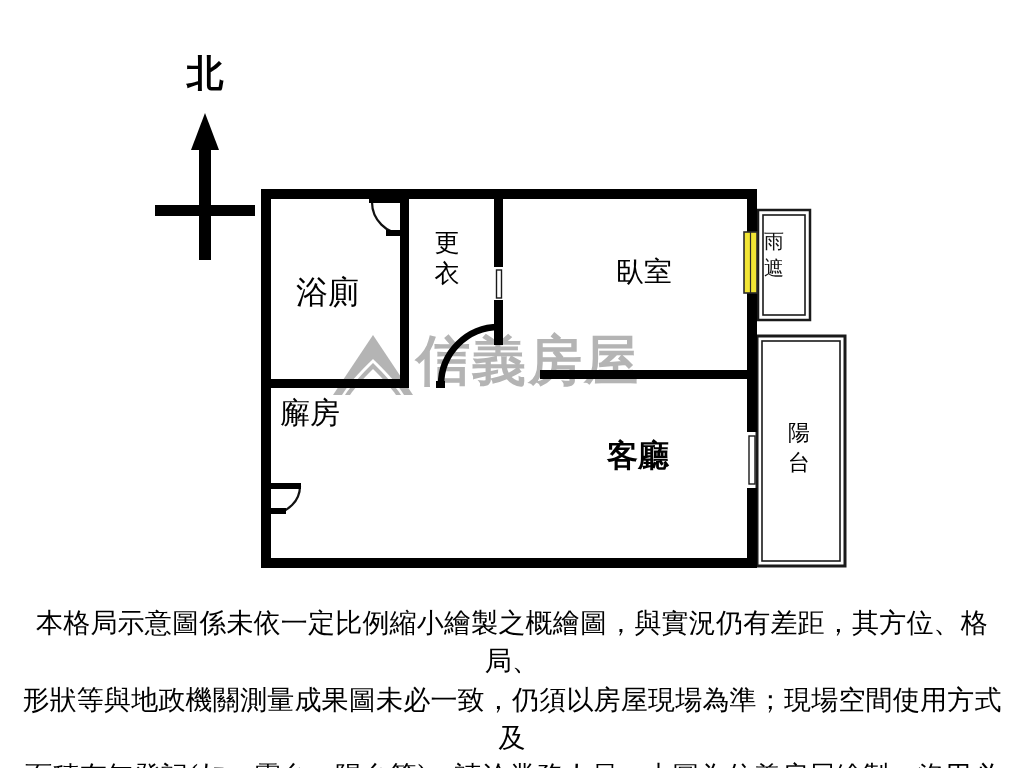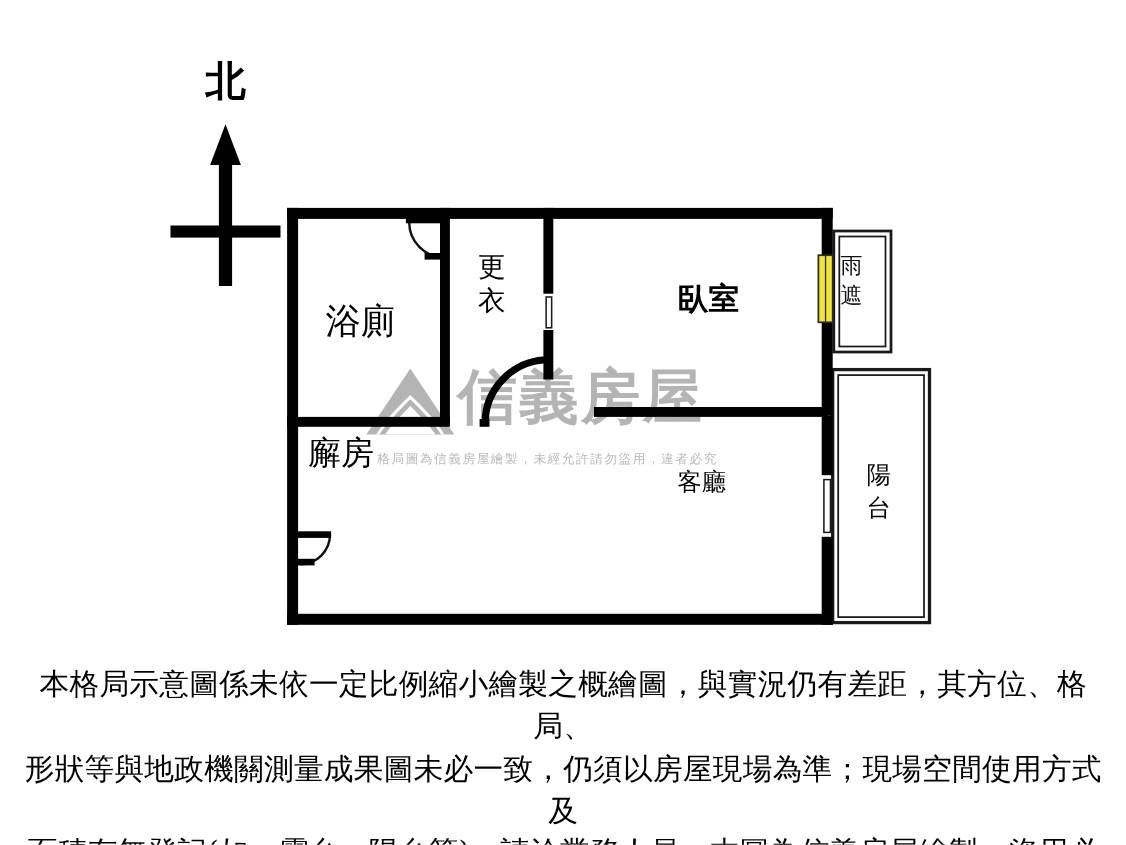--- a/index.html
+++ b/index.html
@@ -53,23 +53,23 @@
     font-family: "DejaVu Serif", "Liberation Serif", serif;
     color: #000;
     line-height: 1.02;
     text-align: center;
     white-space: pre-line;
     font-weight: 400;
     z-index: 6;
   }
   #label-bath   { left: 282px; top: 276px; width: 92px;  font-size: 32px; }
   #label-closet { left: 420px; top: 228px; width: 54px;  font-size: 25px; line-height: 1.22; }
-  #label-bed    { left: 592px; top: 258px; width: 104px; font-size: 28px; font-weight: bold; }
+  #label-bed    { left: 592px; top: 258px; width: 104px; font-size: 28px; }
   #label-kitchen{ left: 264px; top: 398px; width: 92px;  font-size: 30px; font-weight: 400; }
-  #label-living { left: 582px; top: 428px; width: 112px; font-size: 22px; font-weight: 400; }
+  #label-living { left: 582px; top: 440px; width: 112px; font-size: 31px; font-weight: 700; }
   #label-balcony{ left: 782px; top: 418px; width: 34px;  font-size: 22px; line-height: 1.36; }
   #label-canopy { left: 760px; top: 228px; width: 28px;  font-size: 20px; line-height: 1.35; color:#111; }
 
   
   #watermark {
     position: absolute;
     left: 330px;
     top: 333px;
     width: 372px;
     height: 68px;
@@ -203,21 +203,20 @@
 
   <div id="watermark">
     <svg width="86" height="66" viewBox="0 0 86 66" style="position:absolute;left:0;top:0;">
       <path d="M43 2 L83 62 L3 62 Z" fill="#b4b4b4"></path>
       <path d="M43 26 C 28 40, 18 52, 12 62 L 74 62 C 68 52, 58 40, 43 26 Z" fill="#ffffff"></path>
       <path d="M43 30 C 30 43, 20 54, 15 62 L 71 62 C 66 54, 56 43, 43 30 Z" fill="#b4b4b4"></path>
       <path d="M43 36 C 32 47, 24 56, 20 62 L 66 62 C 62 56, 54 47, 43 36 Z" fill="#ffffff"></path>
     </svg>
     <div id="watermark-text">信義房屋</div>
   </div>
-  <div id="watermark-notice">格局圖為信義房屋繪製，未經允許請勿盜用，違者必究</div>
 
   <div class="room-label" id="label-bath">浴廁</div>
   <div class="room-label" id="label-closet">更
 衣</div>
   <div class="room-label" id="label-bed">臥室</div>
   <div class="room-label" id="label-kitchen">廨房</div>
   <div class="room-label" id="label-living">客廳</div>
   <div class="room-label" id="label-balcony">陽
 台</div>
   <div class="room-label" id="label-canopy">雨

